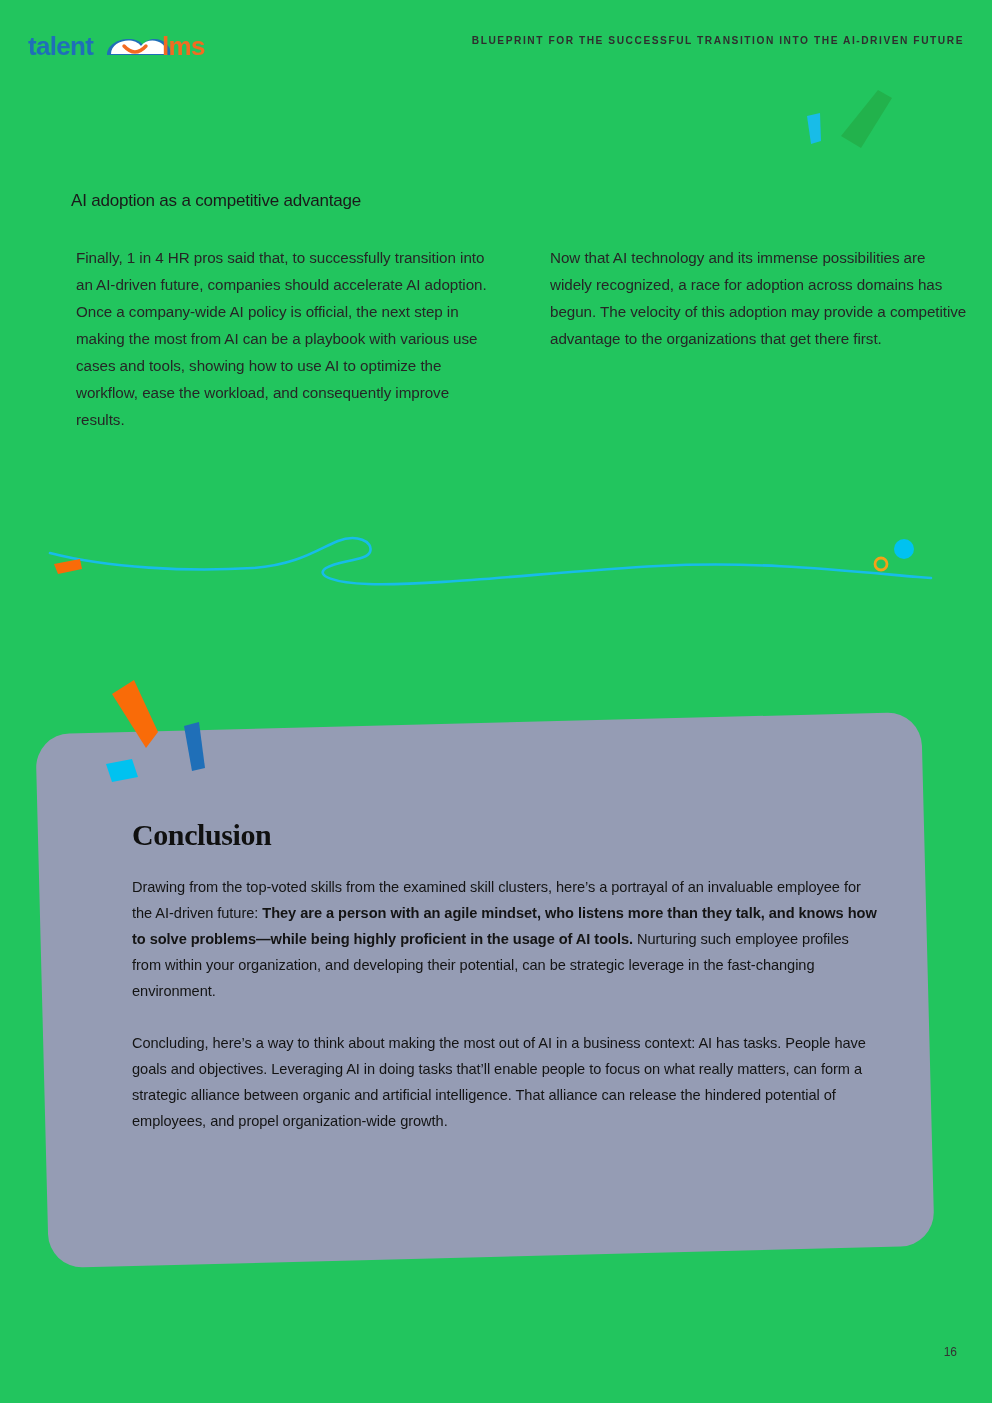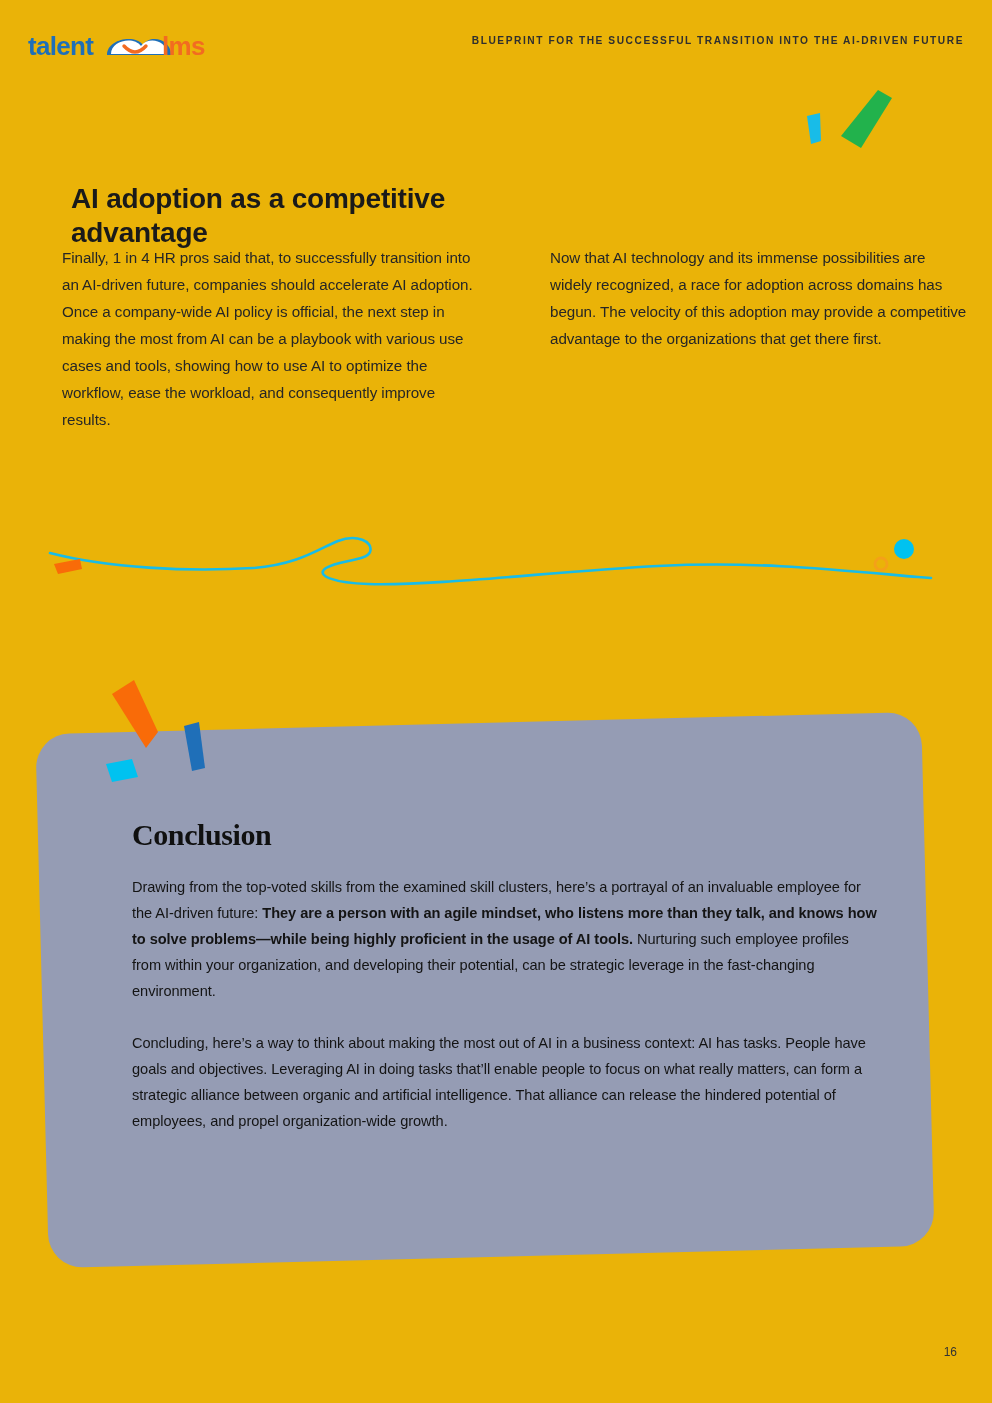--- a/index.html
+++ b/index.html
@@ -8,21 +8,21 @@
     background: #ffffff;
   }
   body {
     font-family: "Liberation Sans", sans-serif;
     -webkit-font-smoothing: antialiased;
   }
   #page {
     position: relative;
     width: 992px;
     height: 1403px;
-    background: #eab308;
+    background: #22c55e;
     overflow: hidden;
   }
 
   
   #header-logo {
     position: absolute;
     left: 28px;
     top: 27px;
     width: 180px;
     height: 40px;
@@ -40,36 +40,36 @@
     white-space: nowrap;
   }
 
   
   .deco { position: absolute; }
 
   
   #article-heading {
     position: absolute;
     left: 71px;
-    top: 163px;
+    top: 180px;
     width: 420px;
-    font-size: 28px;
-    font-weight: 700;
+    font-size: 17px;
+    font-weight: 400;
     line-height: 1.23;
     letter-spacing: -0.2px;
     color: #1a1a1a;
   }
   .body-col {
     position: absolute;
     font-size: 15.2px;
     line-height: 1.78;
     color: #262626;
     letter-spacing: -0.05px;
   }
-  #col-left  { left: 62px;  top: 229px; width: 422px; }
+  #col-left  { left: 76px;  top: 229px; width: 422px; }
   #col-right { left: 532px; top: 229px; width: 420px; margin-left: 18px; }
 
   
   #wave-decoration {
     position: absolute;
     left: 38px;
     top: 524px;
     width: 920px;
     height: 80px;
   }

